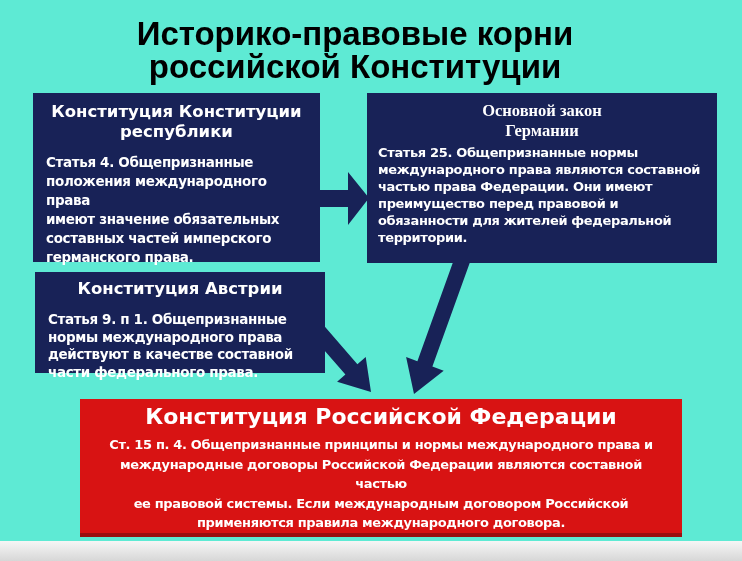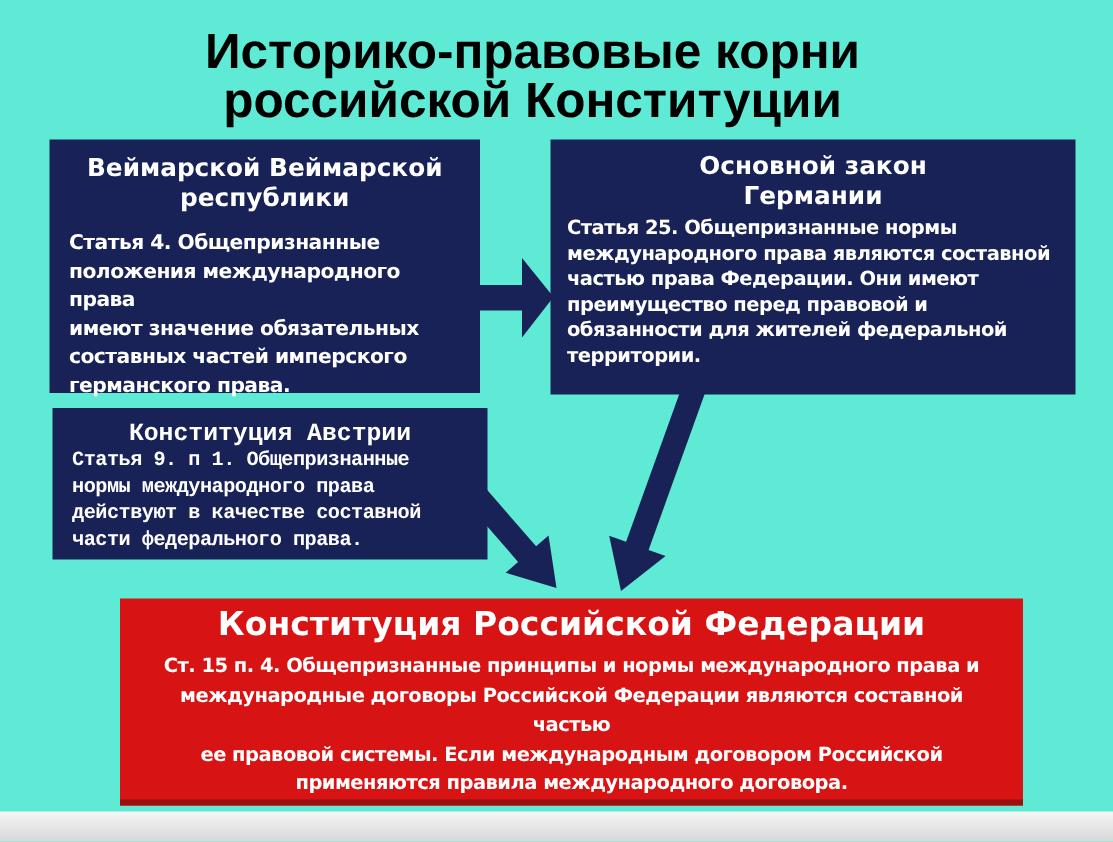--- a/index.html
+++ b/index.html
@@ -30,26 +30,26 @@
   }
   .box.navy { background: var(--navy, #182257); }
   .box-title { text-align: center; font-weight: bold; }
   .box-body  { text-align: left; font-weight: bold; letter-spacing: -0.35px; }
 
   #box-weimar { left: 33px; top: 93px; width: 287px; height: 169px; }
   #box-weimar .box-title { padding-top: 9px; font-size: 16.5px; line-height: 20px; }
   #box-weimar .box-body  { margin-top: 11px; padding: 0 13px; font-size: 13.5px; line-height: 19px; }
 
   #box-germany { left: 367px; top: 93px; width: 350px; height: 170px; }
-  #box-germany .box-title { padding-top: 8px; font-size: 16.5px; line-height: 20px; }
+  #box-germany .box-title { padding-top: 8px; font-size: 16.5px; line-height: 20px; font-family: Liberation Serif, serif; }
   #box-germany .box-body  { margin-top: 3px; padding: 0 11px; font-size: 13px; line-height: 17px; }
 
-  #box-austria { left: 35px; top: 272px; width: 290px; height: 101px; font-family: Liberation Mono, monospace; }
+  #box-austria { left: 35px; top: 272px; width: 290px; height: 101px; }
   #box-austria .box-title { padding-top: 7px; font-size: 16.5px; line-height: 20px; }
-  #box-austria .box-body  { margin-top: 0; padding: 0 13px; font-size: 13.5px; line-height: 17.5px; }
+  #box-austria .box-body  { margin-top: 12px; padding: 0 13px; font-size: 13.5px; line-height: 17.5px; }
 
   #box-russia {
     left: 80px; top: 399px; width: 602px; height: 134px;
     background: var(--red, #d81313);
     border-bottom: 4px solid var(--red-border, #9a1010);
   }
   #box-russia .box-title { padding-top: 8px; font-size: 22px; line-height: 20px; }
   #box-russia .box-body  { margin-top: 8px; padding: 0 16px; font-size: 13px; line-height: 19.5px; text-align: center; }
 
   .arrows-svg { position: absolute; left: 0; top: 0; }
@@ -73,21 +73,21 @@
     </div>
 
   <svg class="arrows-svg" width="742" height="561" viewBox="0 0 742 561">
     <polygon points="320,190 348,190 348,172 369,198 348,225 348,207 320,207"></polygon>
     <polygon points="305.9,329.2 345.4,374.6 337.1,381.8 371,392 365.7,357 357.4,364.2 318,318.8"></polygon>
     <polygon points="455.5,255.3 417.4,361.2 406.1,357.1 414,394 443.7,370.7 432.4,366.6 470.5,260.7"></polygon>
   </svg>
 
   <div class="box navy" id="box-weimar">
     <div class="box-title">
-        <div>Веймарской Веймарской</div>
+        <div>Конституция Конституции</div>
         <div>республики</div>
       </div>
     <div class="box-body">
         <div>Статья 4. Общепризнанные</div>
         <div>положения международного права</div>
         <div>имеют значение обязательных</div>
         <div>составных частей имперского</div>
         <div>германского права.</div>
       </div>
   </div>

